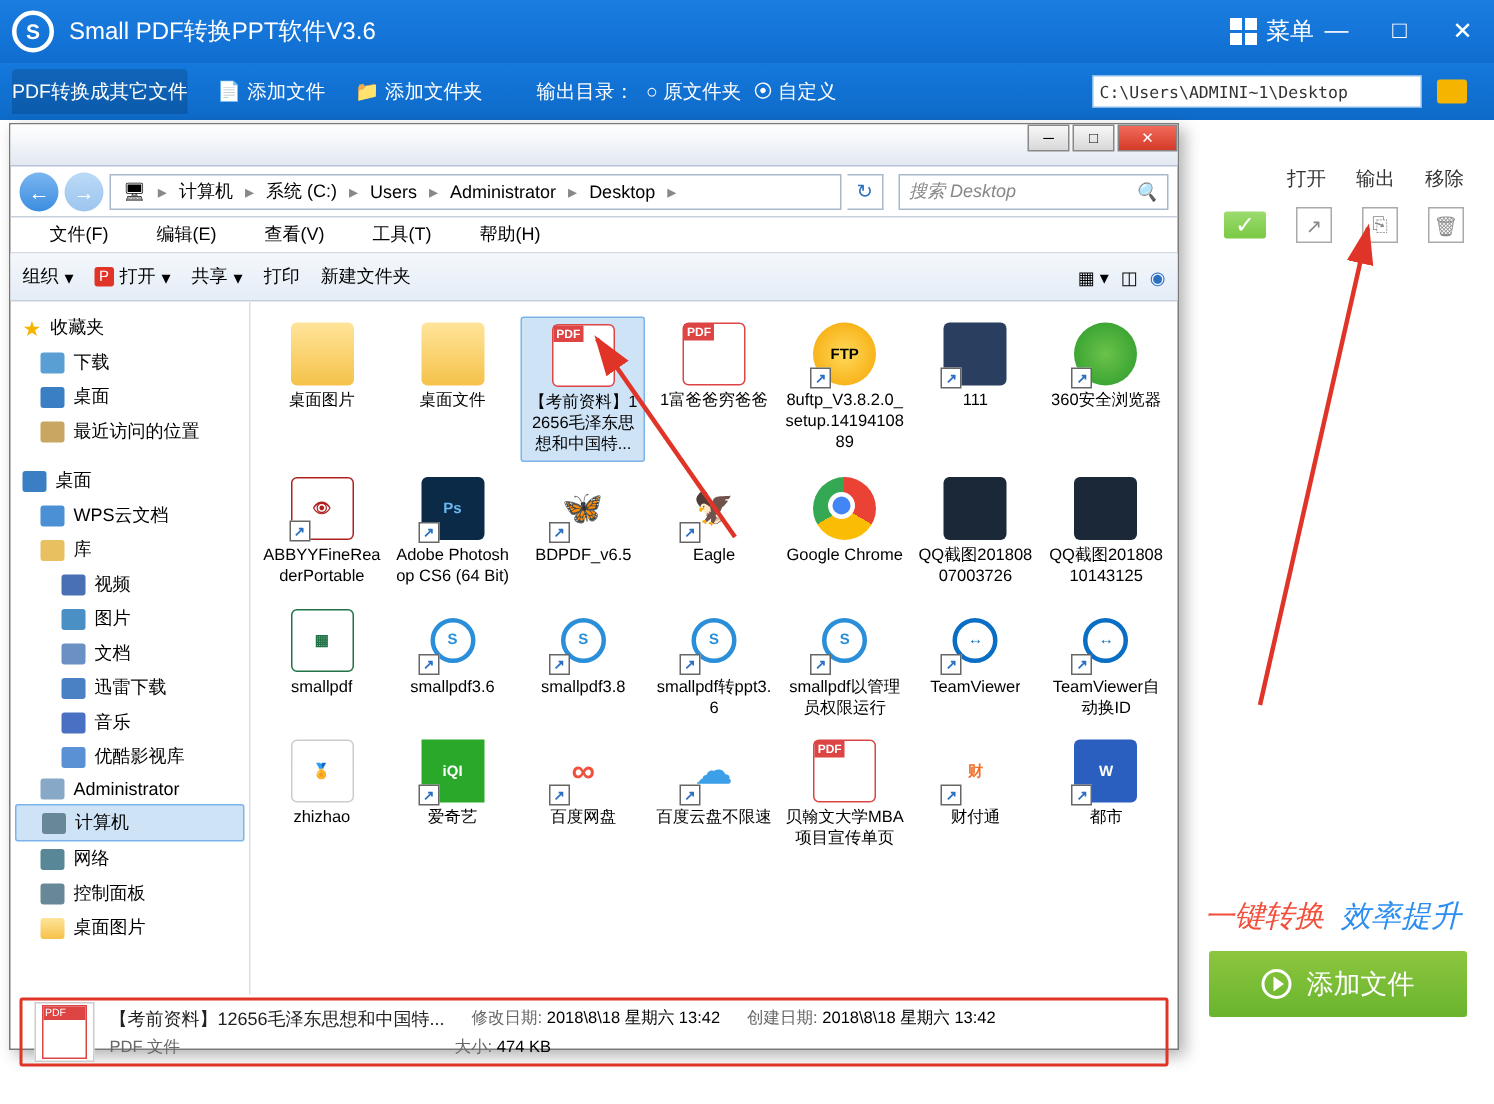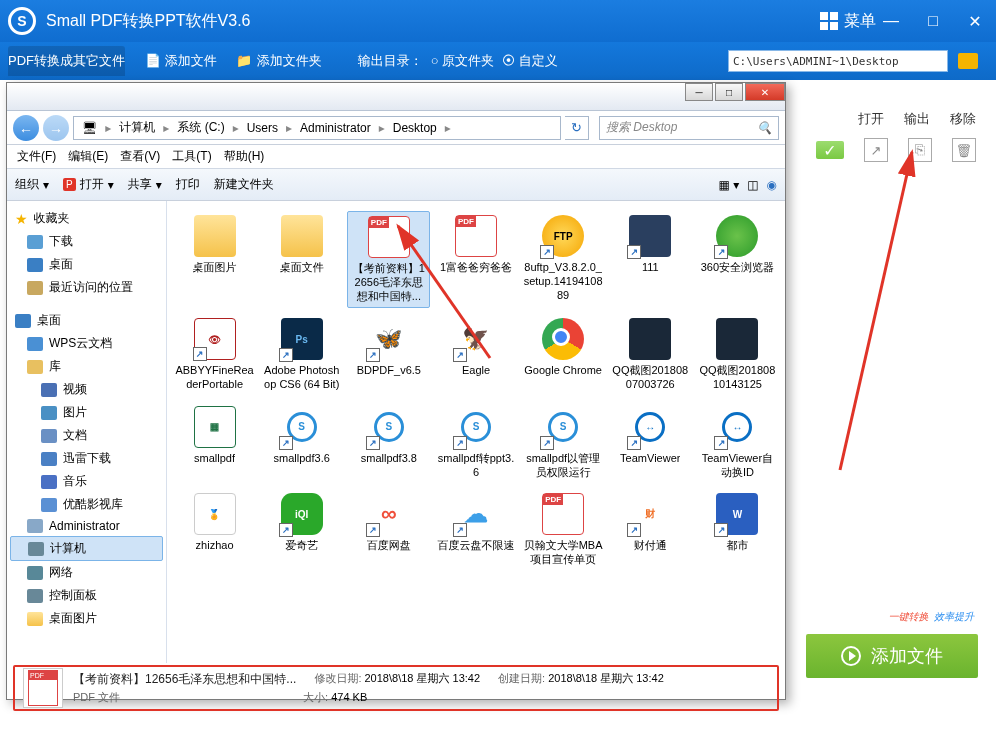--- a/index.html
+++ b/index.html
@@ -19,21 +19,21 @@
 .path-input { position:absolute; right:48px; width:220px; height:22px; border:1px solid #88b8e8; background:#fff; color:#333; font-size:11px; font-family:monospace; padding:2px 4px; }
 .folder-ico { position:absolute; right:18px; width:20px; height:16px; background:#f5b400; border-radius:2px; }
 
 .action-row { position:absolute; right:20px; top:110px; display:flex; gap:20px; font-size:13px; color:#333; }
 .icon-row { position:absolute; right:20px; top:138px; display:flex; gap:20px; align-items:center; }
 .icon-box { width:24px; height:24px; border:1px solid #aaa; display:flex; align-items:center; justify-content:center; color:#888; font-size:13px; }
 .check-green { width:28px; height:18px; background:linear-gradient(#9cdc6f,#7ac943); border-radius:2px; display:flex; align-items:center; justify-content:center; color:#fff; }
 
 .arrow-svg { position:absolute; pointer-events:none; z-index:50; }
 
-.promo-text { position:absolute; right:22px; bottom:112px; font-size:10px; font-style:italic; }
+.promo-text { position:absolute; right:22px; bottom:112px; font-size:20px; font-style:italic; }
 .promo-text .a { color:#f0503c; }
 .promo-text .b { color:#2b8ef0; }
 
 .start-btn { position:absolute; right:18px; bottom:58px; width:172px; height:44px; background:linear-gradient(#8cc63e,#6ab42e); color:#fff; font-size:18px; display:flex; align-items:center; justify-content:center; gap:10px; border-radius:2px; cursor:pointer; }
 .start-btn .play { width:20px; height:20px; border:2px solid #fff; border-radius:50%; display:flex; align-items:center; justify-content:center; }
 .start-btn .play::after { content:""; border-left:7px solid #fff; border-top:5px solid transparent; border-bottom:5px solid transparent; margin-left:2px; }
 
 
 .dialog { position:absolute; left:6px; top:82px; width:780px; height:618px; background:#fff; border:1px solid #7a7a7a; box-shadow: 4px 4px 10px rgba(0,0,0,0.3); }
 .dlg-titlebar { height:28px; background:linear-gradient(#fff,#e3e9f2); border-bottom:1px solid #b8c4d4; position:relative; }
@@ -42,21 +42,21 @@
 .dlg-winbtn.close { background:linear-gradient(#f26a5a,#d43a28); color:#fff; width:40px; }
 
 .dlg-nav { height:34px; border-bottom:1px solid #c8d0dc; display:flex; align-items:center; padding:0 6px; gap:4px; }
 .nav-arrow { width:26px; height:26px; border-radius:50%; background:linear-gradient(#7ab6f0,#3c8de0); display:flex; align-items:center; justify-content:center; color:#fff; font-size:14px; }
 .breadcrumb { flex:1; height:24px; border:1px solid #a8b8cc; background:#fff; display:flex; align-items:center; font-size:12px; padding:0 4px; overflow:hidden; }
 .breadcrumb span { padding:0 4px; }
 .breadcrumb .sep { color:#888; }
 .refresh { width:24px; height:24px; border:1px solid #a8b8cc; border-left:none; display:flex; align-items:center; justify-content:center; color:#2a6fc0; font-size:13px; }
 .search-box { width:180px; height:24px; border:1px solid #a8b8cc; margin-left:6px; display:flex; align-items:center; font-size:12px; color:#888; font-style:italic; padding:0 6px; justify-content:space-between; }
 
-.dlg-menu { height:24px; border-bottom:1px solid #d0d8e4; display:flex; align-items:center; font-size:12px; padding-left:4px; gap:0; }
+.dlg-menu { height:24px; border-bottom:1px solid #d0d8e4; display:flex; align-items:center; font-size:12px; padding-left:20px; gap:20px; }
 .dlg-menu span { padding:2px 6px; }
 
 .dlg-toolbar { height:32px; background:linear-gradient(#f4f8fc,#e4ecf6); border-bottom:1px solid #c8d0dc; display:flex; align-items:center; padding:0 8px; font-size:12px; gap:14px; }
 .dlg-toolbar .r { margin-left:auto; display:flex; gap:8px; align-items:center; }
 .dlg-toolbar .tbtn { display:flex; align-items:center; gap:4px; }
 
 .dlg-body { display:flex; height:462px; }
 .sidebar { width:160px; border-right:1px solid #d8e0ec; overflow-y:auto; font-size:12px; padding:6px 0; }
 .sb-item { display:flex; align-items:center; gap:6px; padding:3px 8px 3px 20px; white-space:nowrap; }
 .sb-item.l1 { padding-left:8px; }
@@ -92,21 +92,21 @@
 .ic-eagle{background:#fff;color:#2a6fc0;font-size:22px;}
 .ic-chrome{background:conic-gradient(#ea4335 0 120deg,#fbbc05 120deg 240deg,#34a853 240deg 360deg);border-radius:50%;position:relative;}
 .ic-chrome::after{content:"";position:absolute;inset:10px;background:#4285f4;border:3px solid #fff;border-radius:50%;}
 .ic-qq{background:#1a2838;color:#fff;}
 .ic-xls{background:#fff;border:1px solid #1f7244;color:#1f7244;}
 .ic-spdf{background:#fff;color:#2a8fd8;}
 .ic-spdf .ring{width:30px;height:30px;border:3px solid #2a8fd8;border-radius:50%;display:flex;align-items:center;justify-content:center;font-weight:bold;}
 .ic-tv{background:#fff;color:#0a6fc4;}
 .ic-tv .ring{width:30px;height:30px;border:3px solid #0a6fc4;border-radius:50%;display:flex;align-items:center;justify-content:center;}
 .ic-cert{background:#fff;border:1px solid #ccc;}
-.ic-iqiyi{background:#2aa82a;color:#fff;border-radius:11px;}
+.ic-iqiyi{background:#2aa82a;color:#fff;border-radius:0;}
 .ic-baidu{background:#fff;color:#f0503c;font-size:22px;}
 .ic-cloud{background:#fff;color:#3c9fe8;font-size:24px;}
 .ic-cf{background:#fff;color:#f07028;}
 .ic-city{background:#2a5fc0;color:#fff;}
 </style>
 </head>
 <body>
 
 <div class="app-titlebar">
   <div class="app-logo">S</div>

